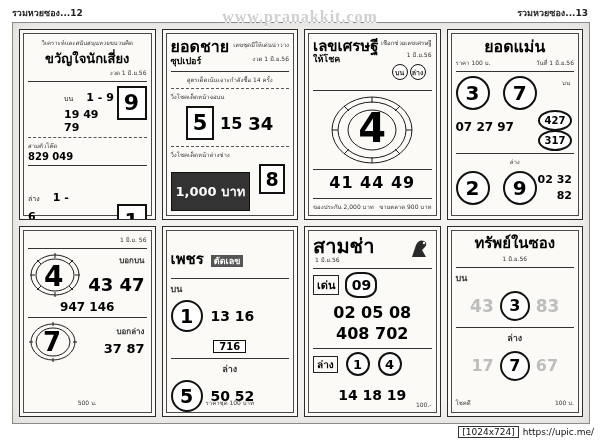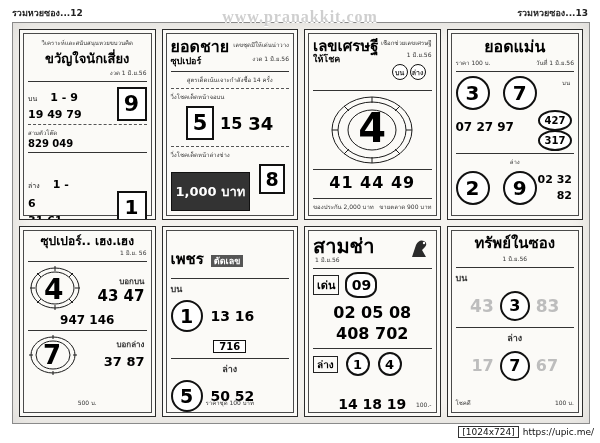--- a/index.html
+++ b/index.html
@@ -109,21 +109,21 @@
     <div class="grid">
 
       <div class="card">
         <div class="inner"></div>
         <div class="pad">
           <div class="tiny center thai">วิเคราะห์และสนับสนุนหวยขบวนคิด</div>
           <div class="ttl thai c1-title" style="font-size:13px;margin-top:4px;">ขวัญใจนักเสี่ยง</div>
           <div class="tiny right thai" style="margin-top:2px;">งวด 1 มิ.ย.56</div>
           <div class="hr"></div>
 
-          <div style="display:flex;align-items:flex-end;margin-top:4px;">
+          <div style="display:flex;align-items:flex-start;margin-top:4px;margin-left:36px;">
             <div style="flex:1;">
               <div class="sm thai" style="display:inline-block;">บน</div>
               <span class="bold" style="font-size:11px;margin-left:8px;">1 - 9</span>
               <div class="bold" style="font-size:11px;margin-top:3px;">19 49 79</div>
             </div>
             <div class="numbox" style="width:26px;height:30px;line-height:30px;font-size:22px;">9</div>
           </div>
 
           <div class="dashed"></div>
           <div class="tiny thai">สามตัวโต๊ด</div>
@@ -258,42 +258,41 @@
             <span class="circ" style="width:30px;height:30px;font-size:20px;margin-left:8px;">9</span>
             <span class="bold" style="position:absolute;right:2px;top:2px;font-size:11px;">02  32</span>
             <span class="bold" style="position:absolute;right:2px;top:18px;font-size:11px;">82</span>
           </div>
         </div>
       </div>
 
       <div class="card">
         <div class="inner"></div>
         <div class="pad">
-          <div class="ttl thai" style="font-size:12px;">ซุปเปอร์.. เฮง.เฮง</div>
           <div class="tiny right thai">1 มิ.ย. 56</div>
           <div class="hr"></div>
 
           <div style="position:relative;height:46px;margin-top:2px;">
             <svg width="54" height="46" viewBox="0 0 54 46" style="position:absolute;left:0;top:0;">
               <g stroke="#1a1a1a" stroke-width="1" fill="none">
                 <ellipse cx="27" cy="23" rx="24" ry="20"></ellipse>
                 <ellipse cx="27" cy="23" rx="19" ry="16"></ellipse>
                 <line x1="27" y1="1" x2="27" y2="6"></line>
                   <line x1="27" y1="40" x2="27" y2="45"></line>
                 <line x1="2" y1="23" x2="7" y2="23"></line>
                   <line x1="47" y1="23" x2="52" y2="23"></line>
                 <line x1="9" y1="8" x2="13" y2="12"></line>
                   <line x1="45" y1="8" x2="41" y2="12"></line>
                 <line x1="9" y1="38" x2="13" y2="34"></line>
                   <line x1="45" y1="38" x2="41" y2="34"></line>
               </g>
             </svg>
             <div class="bold" style="position:absolute;left:16px;top:8px;font-size:28px;">4</div>
-            <span class="tiny thai" style="position:absolute;right:2px;top:10px;font-size:8px;font-weight:bold;">บอกบน</span>
-            <span class="bold" style="position:absolute;right:2px;top:22px;font-size:15px;text-align:right;">43  47</span>
+            <span class="tiny thai" style="position:absolute;right:2px;top:2px;font-size:8px;font-weight:bold;">บอกบน</span>
+            <span class="bold" style="position:absolute;right:2px;top:22px;font-size:18px;text-align:right;">43  47</span>
           </div>
 
           <div class="bold center" style="font-size:12px;margin-top:2px;">947   146</div>
           <div class="hr"></div>
 
           <div style="position:relative;height:44px;margin-top:2px;">
             <svg width="50" height="42" viewBox="0 0 50 42" style="position:absolute;left:0;top:0;">
               <g stroke="#1a1a1a" stroke-width="1" fill="none">
                 <ellipse cx="25" cy="21" rx="22" ry="18"></ellipse>
                 <ellipse cx="25" cy="21" rx="17" ry="14"></ellipse>
@@ -364,21 +363,21 @@
           <div class="bold center" style="font-size:16px;margin-top:5px;">02  05  08</div>
           <div class="bold center" style="font-size:16px;margin-top:2px;">408  702</div>
           <div class="hr" style="margin-top:5px;"></div>
 
           <div style="display:flex;align-items:center;gap:8px;margin-top:3px;">
             <span class="thai bold" style="font-size:10px;border:1px solid #222;padding:0 3px;">ล่าง</span>
             <span class="circ" style="width:20px;height:20px;font-size:13px;">1</span>
             <span class="circ" style="width:20px;height:20px;font-size:13px;">4</span>
           </div>
 
-          <div class="bold center" style="font-size:14px;margin-top:20px;">14  18  19</div>
+          <div class="bold center" style="font-size:14px;margin-top:11px;">14  18  19</div>
           <div class="tiny right thai" style="position:absolute;right:0;bottom:0;">100.-</div>
         </div>
       </div>
 
       <div class="card">
         <div class="inner"></div>
         <div class="pad">
           <div class="ttl thai" style="font-size:15px;">ทรัพย์ในซอง</div>
           <div class="tiny center thai" style="margin-top:2px;">1 มิ.ย.56</div>
           <div class="hr"></div>

